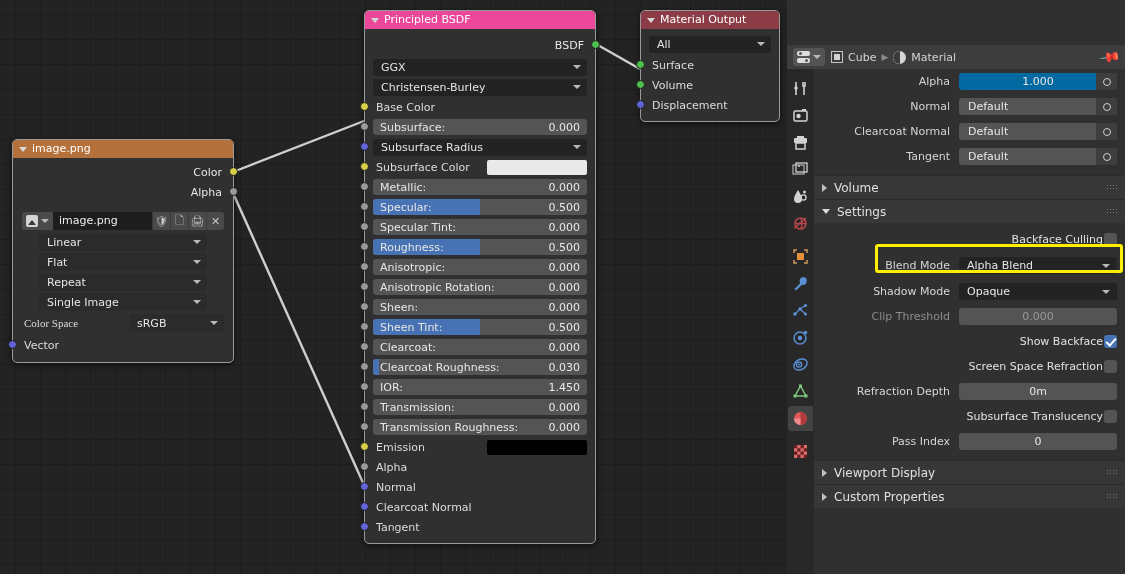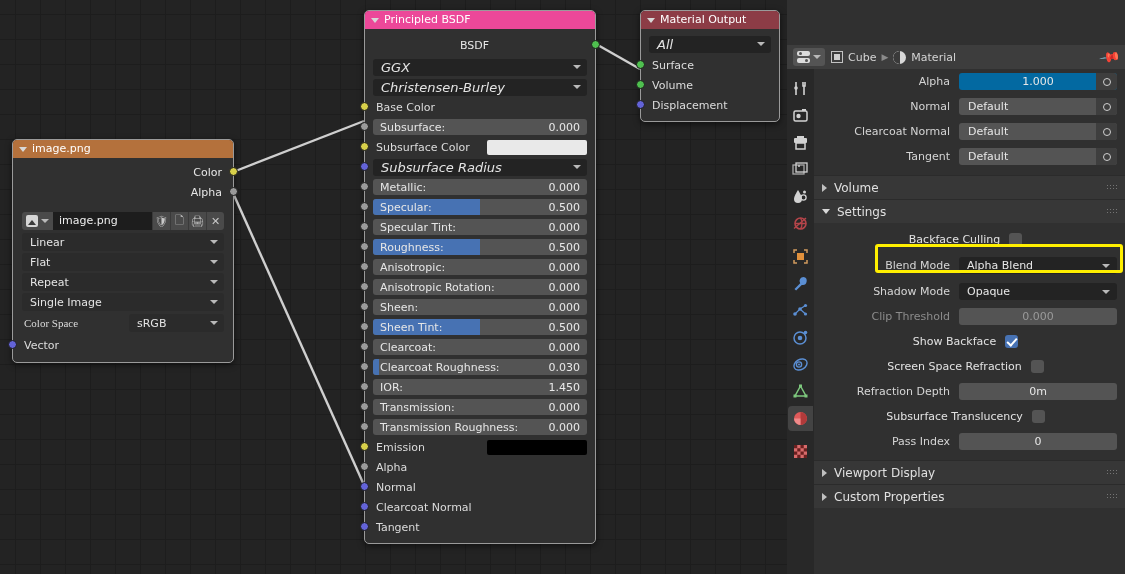--- a/index.html
+++ b/index.html
@@ -65,33 +65,33 @@
     padding: 0 7px; font-size: 11px; color: #e9e9e9;
     overflow: hidden;
   }
   .slider .fill { position:absolute; left:0; top:0; bottom:0; background:#4772b3; }
   .slider .nm, .slider .vl { position: relative; z-index: 2; }
   .slider .nm { color: #e6e6e6; }
   
   .dropdown {
     margin: 0 8px; height: 17px; flex: 1; background: #232323;
     border-radius: 3px; display:flex; align-items:center; justify-content:space-between;
-    padding: 0 6px 0 8px; color: #e4e4e4; font-size: 13px; font-style: italic;
+    padding: 0 6px 0 8px; color: #e4e4e4; font-size: 11px;
   }
   .chev { width:0;height:0;border-left:4px solid transparent;border-right:4px solid transparent;border-top:4px solid #b9b9b9; }
   .swatch { margin-right:8px; height: 15px; width: 100px; border-radius: 2px; }
 
   
   .img-row { display:flex; align-items:center; margin: 2px 9px 3px 9px; height:18px; background:#2b2b2b; border-radius:3px; overflow:hidden; }
   .img-id { background:#4a4a4a; display:flex; align-items:center; gap:3px; padding:0 4px; height:18px; }
   .img-id .thumb { width:12px;height:12px;background:#d5d5d5;border-radius:2px; position:relative; }
   .img-id .thumb:after{content:"";position:absolute;left:2px;bottom:2px;border-left:4px solid transparent;border-right:4px solid transparent;border-bottom:5px solid #3a3a3a;}
   .img-name { flex:1; background:#1d1d1d; height:18px; line-height:18px; padding-left:6px; color:#ededed; }
   .img-btn { width:18px;height:18px;background:#4a4a4a;border-left:1px solid #3a3a3a;display:flex;align-items:center;justify-content:center;color:#c8c8c8;font-size:11px;}
-  .wdd { margin: 2px 9px; height:18px; background:#2b2b2b; border-radius:3px; display:flex; align-items:center; justify-content:space-between; padding:0 6px 0 8px; color:#e4e4e4; }
+  .wdd { margin: 2px 26px; height:18px; background:#2b2b2b; border-radius:3px; display:flex; align-items:center; justify-content:space-between; padding:0 6px 0 8px; color:#e4e4e4; }
   .cs-row { display:flex; align-items:center; margin:3px 9px 2px 9px; height:18px; }
   .cs-lbl { flex:0 0 auto; color:#dcdcdc; padding-left:2px;font-family:Liberation Serif, serif; }
   .cs-dd { margin-left:auto; width:95px; height:18px; background:#2b2b2b; border-radius:3px; display:flex; align-items:center; justify-content:space-between; padding:0 6px 0 8px; color:#e4e4e4;}
 
   
   #properties { position:absolute; left:787px; top:0; width:338px; height:574px; background:#303030; }
   #prop-header { position:absolute; left:0; top:45px; width:338px; height:24px; background:#3d3d3d; display:flex; align-items:center; padding:0 6px; gap:6px; }
   .hdr-editor-btn { display:flex; align-items:center; gap:3px; background:#545454; border-radius:3px; height:18px; padding:0 4px; }
   .ed-ic { width:13px; height:13px; position:relative; }
   .ed-ic i { position:absolute; left:0; width:13px; height:5px; background:#dcdcdc; border-radius:2px; display:block;}
@@ -117,21 +117,21 @@
   .p-row { display:flex; align-items:center; height:25px; padding-right:8px; }
   .p-label { width:145px; text-align:right; padding-right:9px; color:#d5d5d5; font-size:11px; }
   .p-label.dim { color:#8c8c8c; }
   .p-field { flex:1; height:17px; background:#545454; border-radius:3px; display:flex; align-items:center; justify-content:center; position:relative; color:#e7e7e7; font-size:11px; }
   .p-field.blue { background:#0369a1; }
   .p-field.dim { color:#9a9a9a; }
   .p-field.dark { background:#232323; justify-content:flex-start; padding-left:8px; }
   .p-dot { position:absolute; right:0; top:0; bottom:0; width:21px; background:#3e3e3e; border-radius:0 3px 3px 0; display:flex; align-items:center; justify-content:center; }
   .p-dot:after{ content:""; width:6px;height:6px;border:1px solid #cfcfcf;border-radius:50%; }
   .p-chev { position:absolute; right:7px; top:50%; margin-top:-2px; width:0;height:0;border-left:4px solid transparent;border-right:4px solid transparent;border-top:4px solid #b9b9b9;}
-  .p-checkrow { display:flex; align-items:center; justify-content:center; height:25px; padding-right:8px; gap:9px; }
+  .p-checkrow { display:flex; align-items:center; justify-content:flex-end; height:25px; padding-right:8px; gap:1px; }
   .cbox { width:13px; height:13px; background:#545454; border-radius:3px; }
   .cbox.on { background:#4772b3; position:relative; }
   .cbox.on:after{content:"";position:absolute;left:4px;top:1px;width:4px;height:8px;border:solid #fff;border-width:0 2px 2px 0;transform:rotate(42deg);}
   .panel-hdr { display:flex; align-items:center; height:24px; gap:7px; padding-left:8px; background:#373737; border-top:1px solid #2b2b2b;}
   .panel-hdr .ttl { font-size:12px; color:#e0e0e0; }
   .grip { margin-left:auto; margin-right:8px; width:11px;height:7px;
     background-image: radial-gradient(#8a8a8a 40%, transparent 41%);
     background-size: 3px 3px; opacity:.75; }
   .highlight-box { position:absolute; border:3px solid #ffef00; border-radius:3px; pointer-events:none; }
 </style>
@@ -206,21 +206,21 @@
       </div>
     </div>
   </div>
 
   <div class="node" style="left:364px; top:10px; width:232px;">
     <div class="node-header" style="background:#ec4899;">
       <span class="tri-down"></span>
       <span>Principled BSDF</span>
     </div>
     <div class="node-body">
-      <div class="row out-row" style="height:24px;justify-content:center;">
+      <div class="row out-row" style="height:24px;">
         <span class="sock sock-green" style="right:-5px; top:7px;"></span>
         <span>BSDF</span>
       </div>
       <div class="row">
         <span class="dropdown">
           <span>GGX</span>
           <span class="chev"></span>
         </span>
       </div>
       <div class="row">
@@ -236,30 +236,30 @@
           </div>
           <div class="row">
             <span class="sock sock-gray" style="left: -5px; top: 5px;"></span>
             <span class="slider">
               <span class="fill" style="width: 0%;"></span>
               <span class="nm">Subsurface:</span>
               <span class="vl">0.000</span>
             </span>
           </div>
           <div class="row">
-            <span class="sock sock-yellow" style="left: -5px; top: 5px;"></span>
-            <span class="row-label" style="flex: 1 1 0%;">Subsurface Color</span>
-            <span class="swatch" style="background: rgb(233, 233, 233);"></span>
-          </div>
-          <div class="row">
             <span class="sock sock-purple" style="left: -5px; top: 5px;"></span>
             <span class="dropdown">
               <span>Subsurface Radius</span>
               <span class="chev"></span>
             </span>
+          </div>
+          <div class="row">
+            <span class="sock sock-yellow" style="left: -5px; top: 5px;"></span>
+            <span class="row-label" style="flex: 1 1 0%;">Subsurface Color</span>
+            <span class="swatch" style="background: rgb(233, 233, 233);"></span>
           </div>
           <div class="row">
             <span class="sock sock-gray" style="left: -5px; top: 5px;"></span>
             <span class="slider">
               <span class="fill" style="width: 0%;"></span>
               <span class="nm">Metallic:</span>
               <span class="vl">0.000</span>
             </span>
           </div>
           <div class="row">

